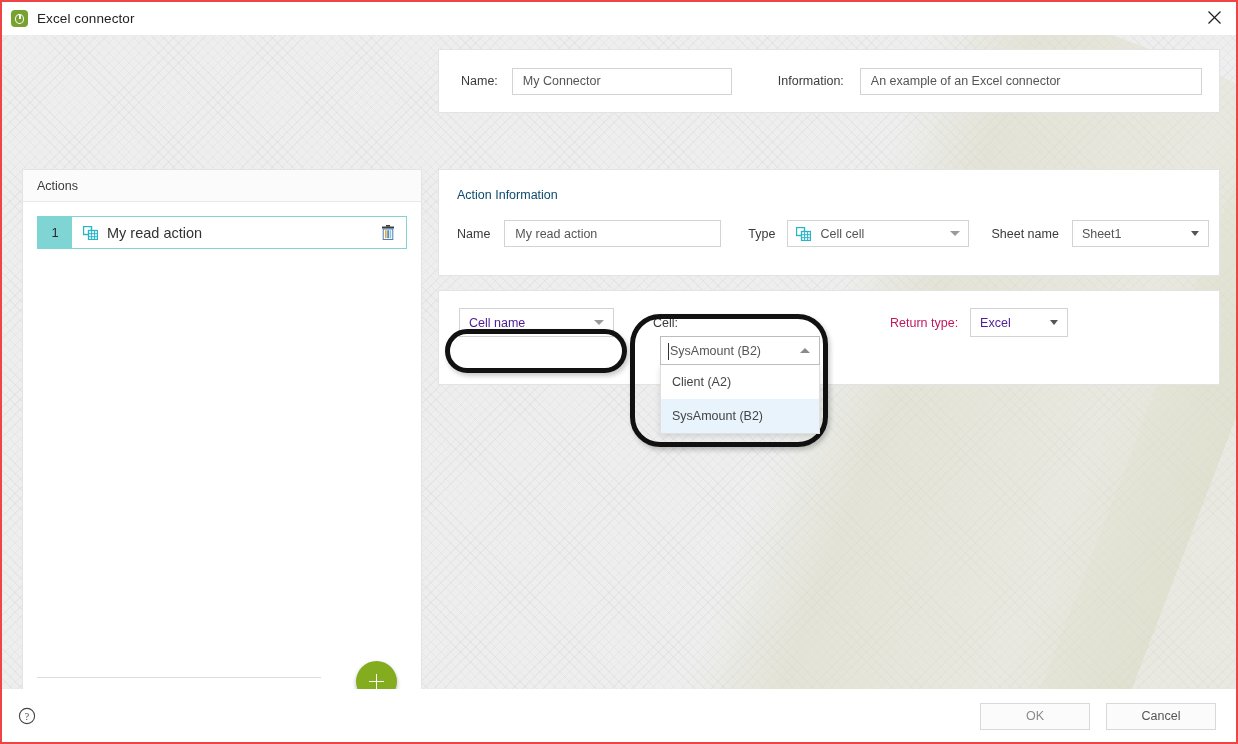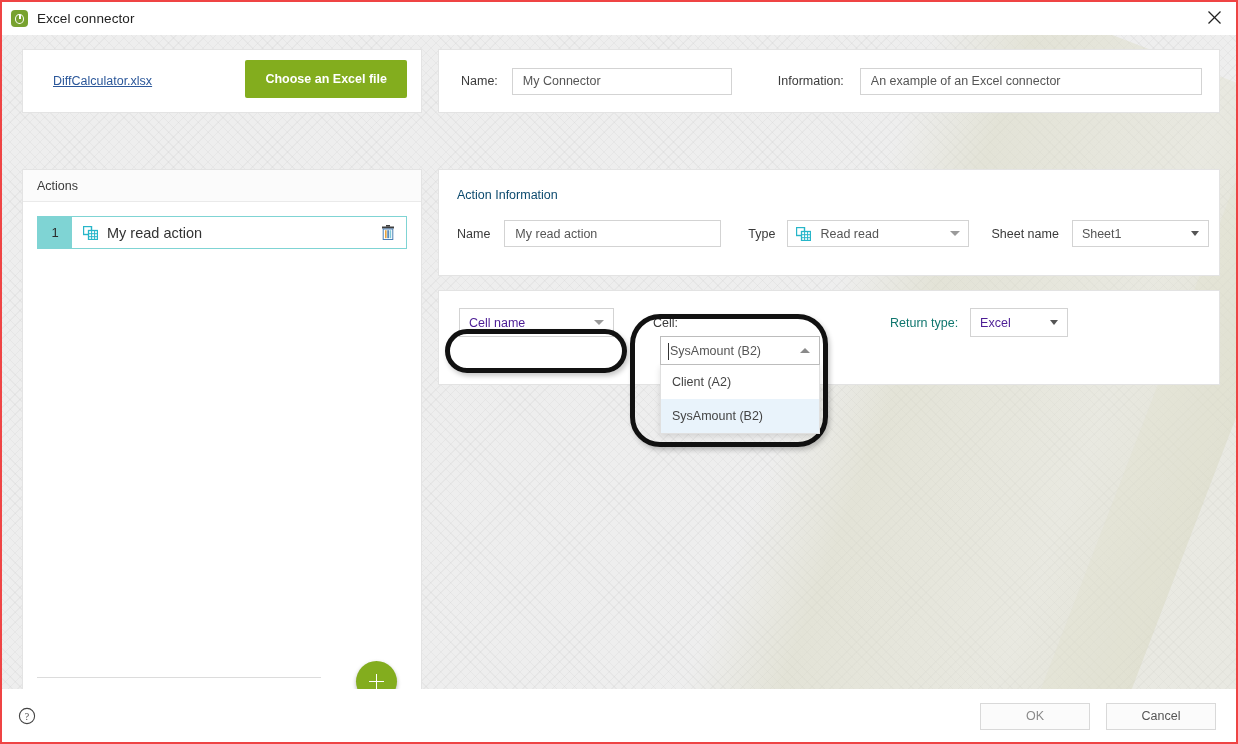--- a/index.html
+++ b/index.html
@@ -213,21 +213,21 @@
   #cell-collapse { margin-left: auto; cursor: pointer; }
   #cell-row { display: flex; align-items: center; height: 63px; padding-left: 20px; }
 
   .combo {
     border: 1px solid #d3d3d3; background: #ffffff; height: 29px;
     display: flex; align-items: center; padding: 0 9px;
     font-size: 12.5px; color: #4c1d95; cursor: pointer;
   }
   #cellname-combo { width: 155px; justify-content: space-between; }
   #cell-label { margin-left: 39px; font-size: 12.5px; color: #3a3a3a; }
-  #return-label { margin-left: 36px; font-size: 12.5px; color: #0f766e; }
+  #return-label { margin-left: 36px; font-size: 12.5px; color: #be185d; }
   #return-combo { margin-left: 12px; width: 98px; justify-content: space-between; }
 
   
   #cell-dropdown-wrap {
     position: absolute; left: 658px; top: 301px; width: 160px; z-index: 40;
   }
   #cell-dropdown-input {
     border: 1px solid #bcbcbc; background: #ffffff; height: 29px;
     display: flex; align-items: center; padding: 0 9px;
     font-size: 12.5px; color: #555; cursor: text; position: relative;
@@ -297,24 +297,20 @@
         <line x1="1.5" y1="1.5" x2="13.5" y2="13.5" stroke="#222" stroke-width="1.3"></line>
         <line x1="13.5" y1="1.5" x2="1.5" y2="13.5" stroke="#222" stroke-width="1.3"></line>
       </svg>
     </div>
   </div>
 
   <div id="body-area">
     <div id="diag-band"></div>
     <div id="diag-band2"></div>
 
-    <div class="card" id="file-card">
-      <a id="file-link">DiffCalculator.xlsx</a>
-      <button id="choose-file-btn">Choose an Excel file</button>
-    </div>
 
     <div class="card" id="meta-card">
       <span class="meta-label" id="name-label">Name:</span>
       <input class="text-input" id="name-input" value="My Connector" style="">
       <span class="meta-label" id="desc-label">Information:</span>
       <input class="text-input" id="desc-input" value="An example of an Excel connector" style="">
     </div>
 
     <div class="card" id="actions-panel">
       <div id="actions-header">Actions</div>
@@ -363,21 +359,21 @@
           <span style="width:15px;height:14px;display:inline-block;">
             <svg width="15" height="14" viewBox="0 0 15 14">
               <rect x="0.5" y="0.5" width="8" height="8" fill="none" stroke="#27b6c9" stroke-width="1.4"></rect>
               <rect x="5.5" y="4.5" width="9" height="9" fill="#ffffff" stroke="#27b6c9" stroke-width="1.3"></rect>
               <line x1="5.5" y1="7.7" x2="14.5" y2="7.7" stroke="#27b6c9" stroke-width="1"></line>
               <line x1="5.5" y1="10.7" x2="14.5" y2="10.7" stroke="#27b6c9" stroke-width="1"></line>
               <line x1="8.6" y1="4.5" x2="8.6" y2="13.5" stroke="#27b6c9" stroke-width="1"></line>
               <line x1="11.6" y1="4.5" x2="11.6" y2="13.5" stroke="#27b6c9" stroke-width="1"></line>
             </svg>
           </span>
-          <span style="margin-left:9px;">Read read</span>
+          <span style="margin-left:9px;">Cell cell</span>
           <span class="caret-tri" style="margin-left:auto;"></span>
         </div>
         <span class="meta-label" style="margin-left:22px;">Sheet name</span>
         <div id="sheet-select" style="margin-left:13px;width:137px;padding:0 9px;">
           <span>Sheet1</span>
           <span class="caret-tri-sm" style="margin-left:auto;"></span>
         </div>
       </div>
     </div>
 

